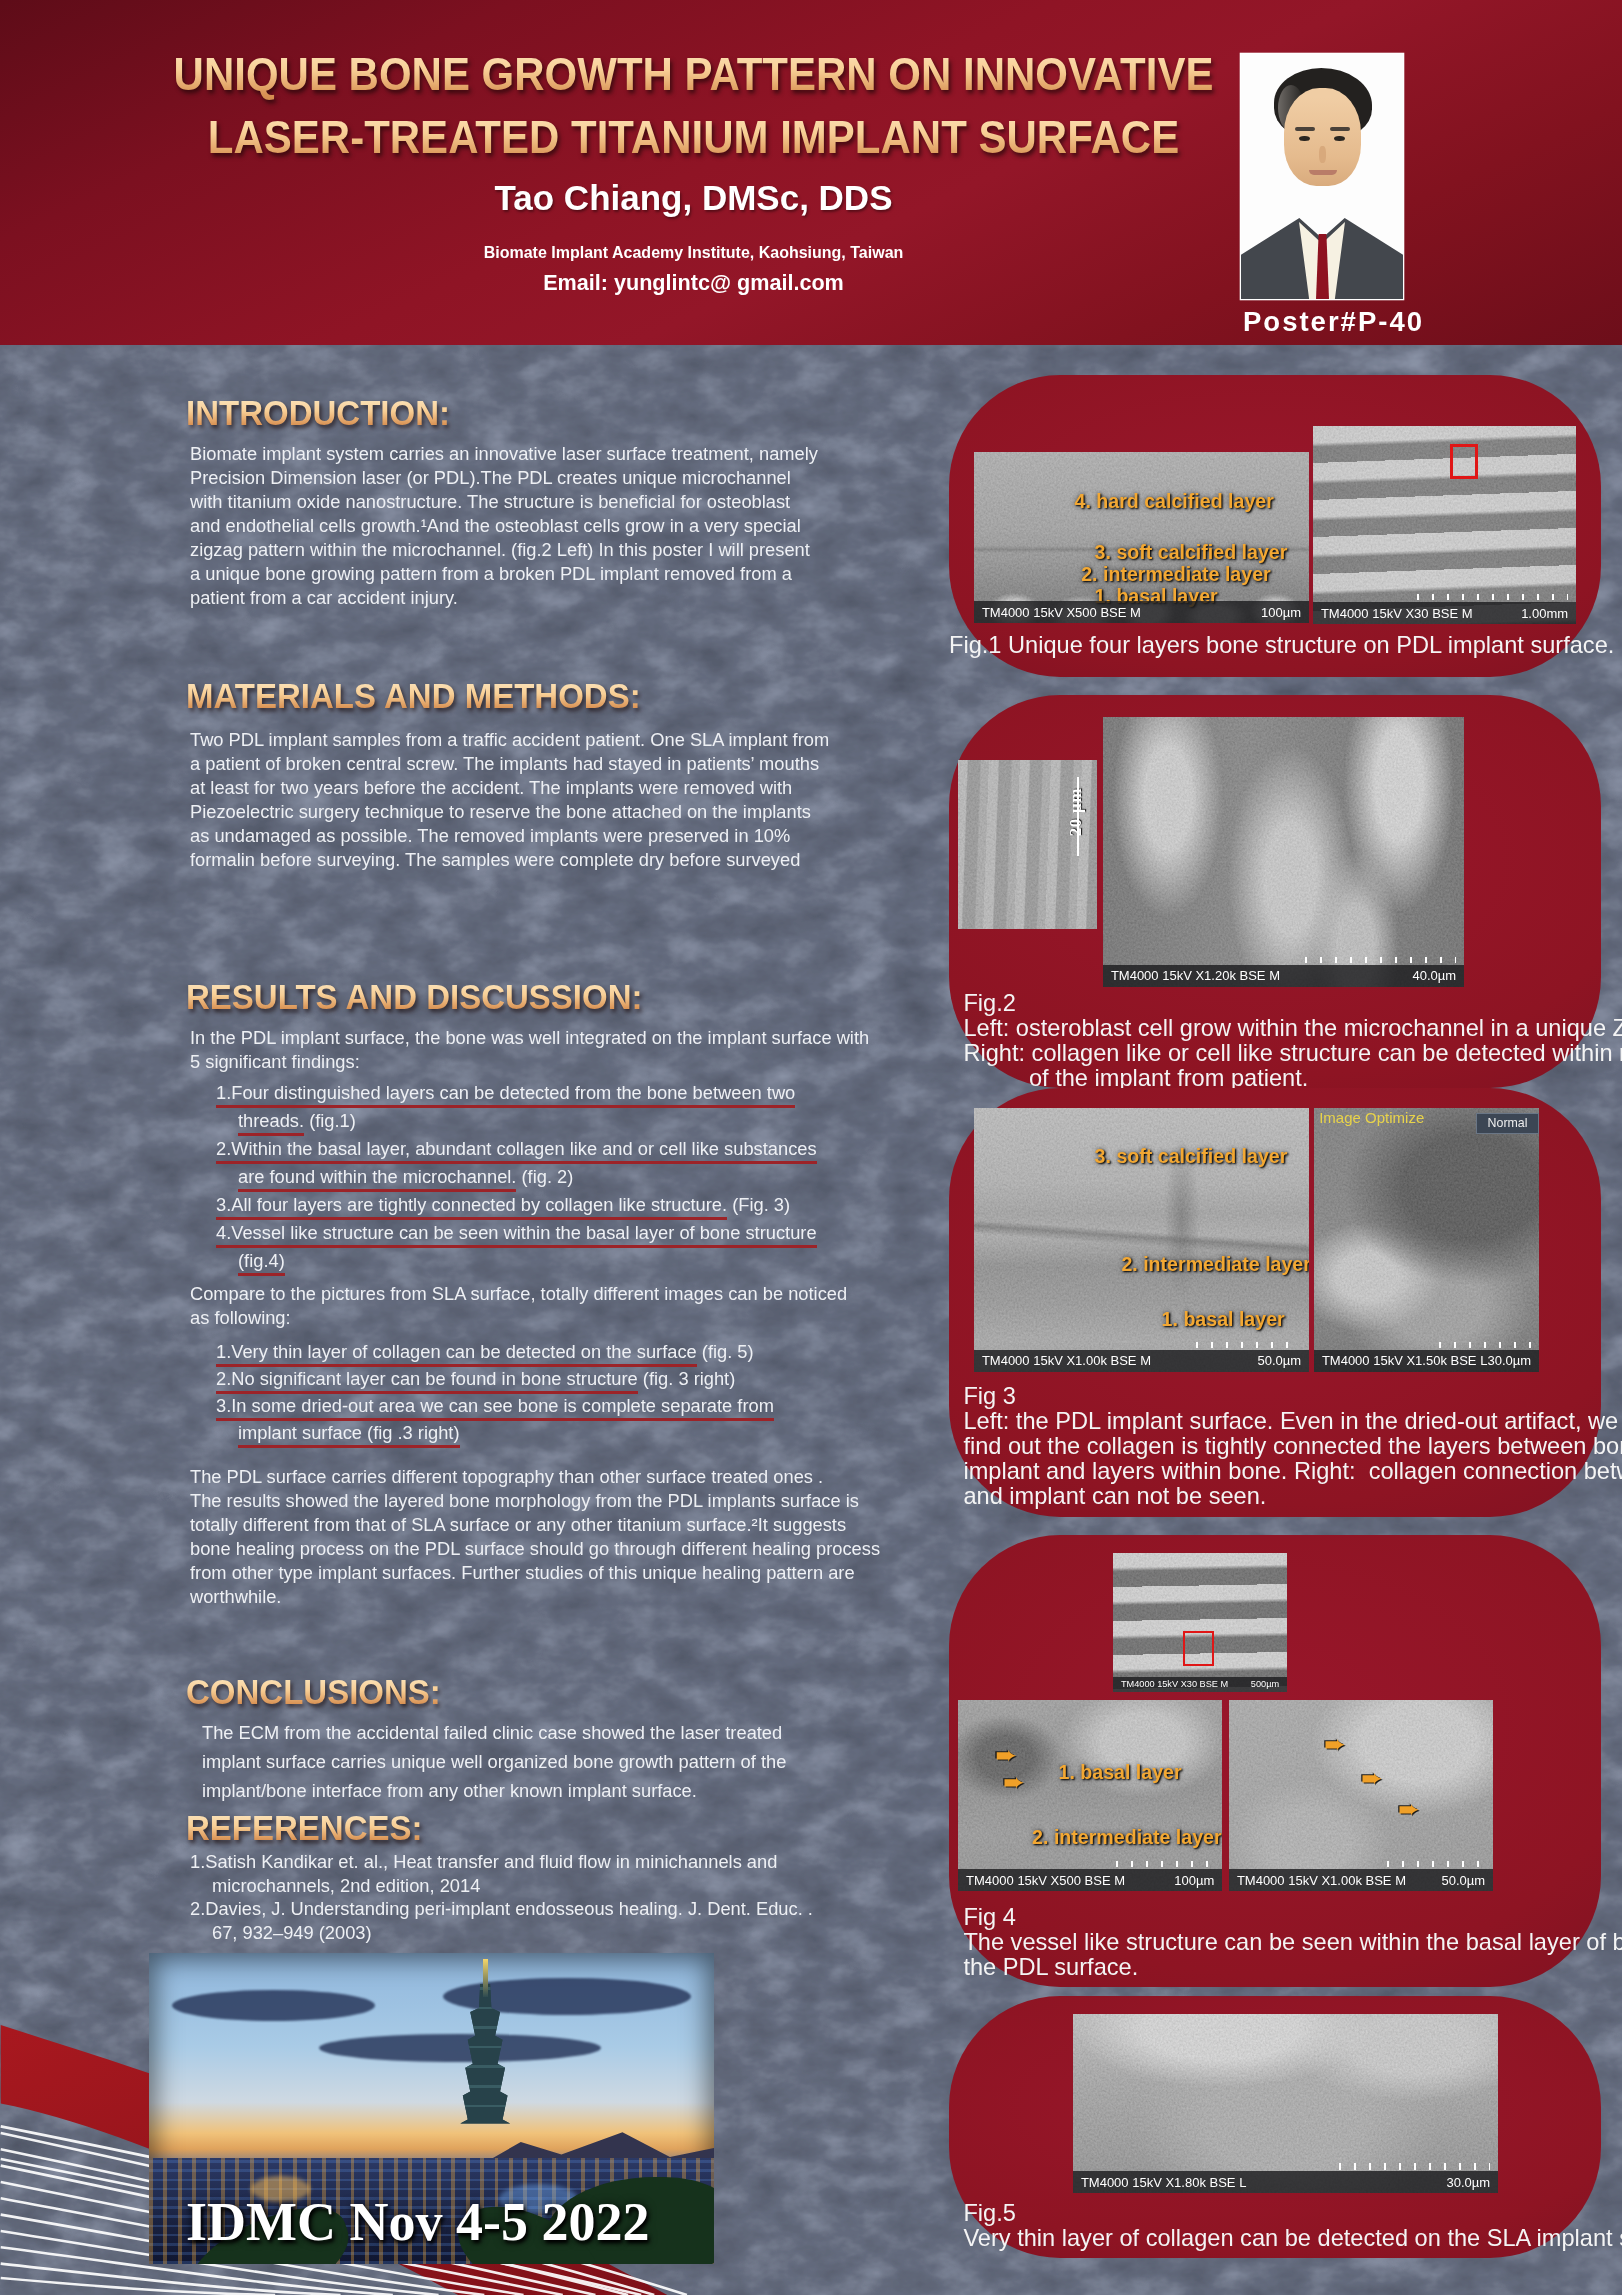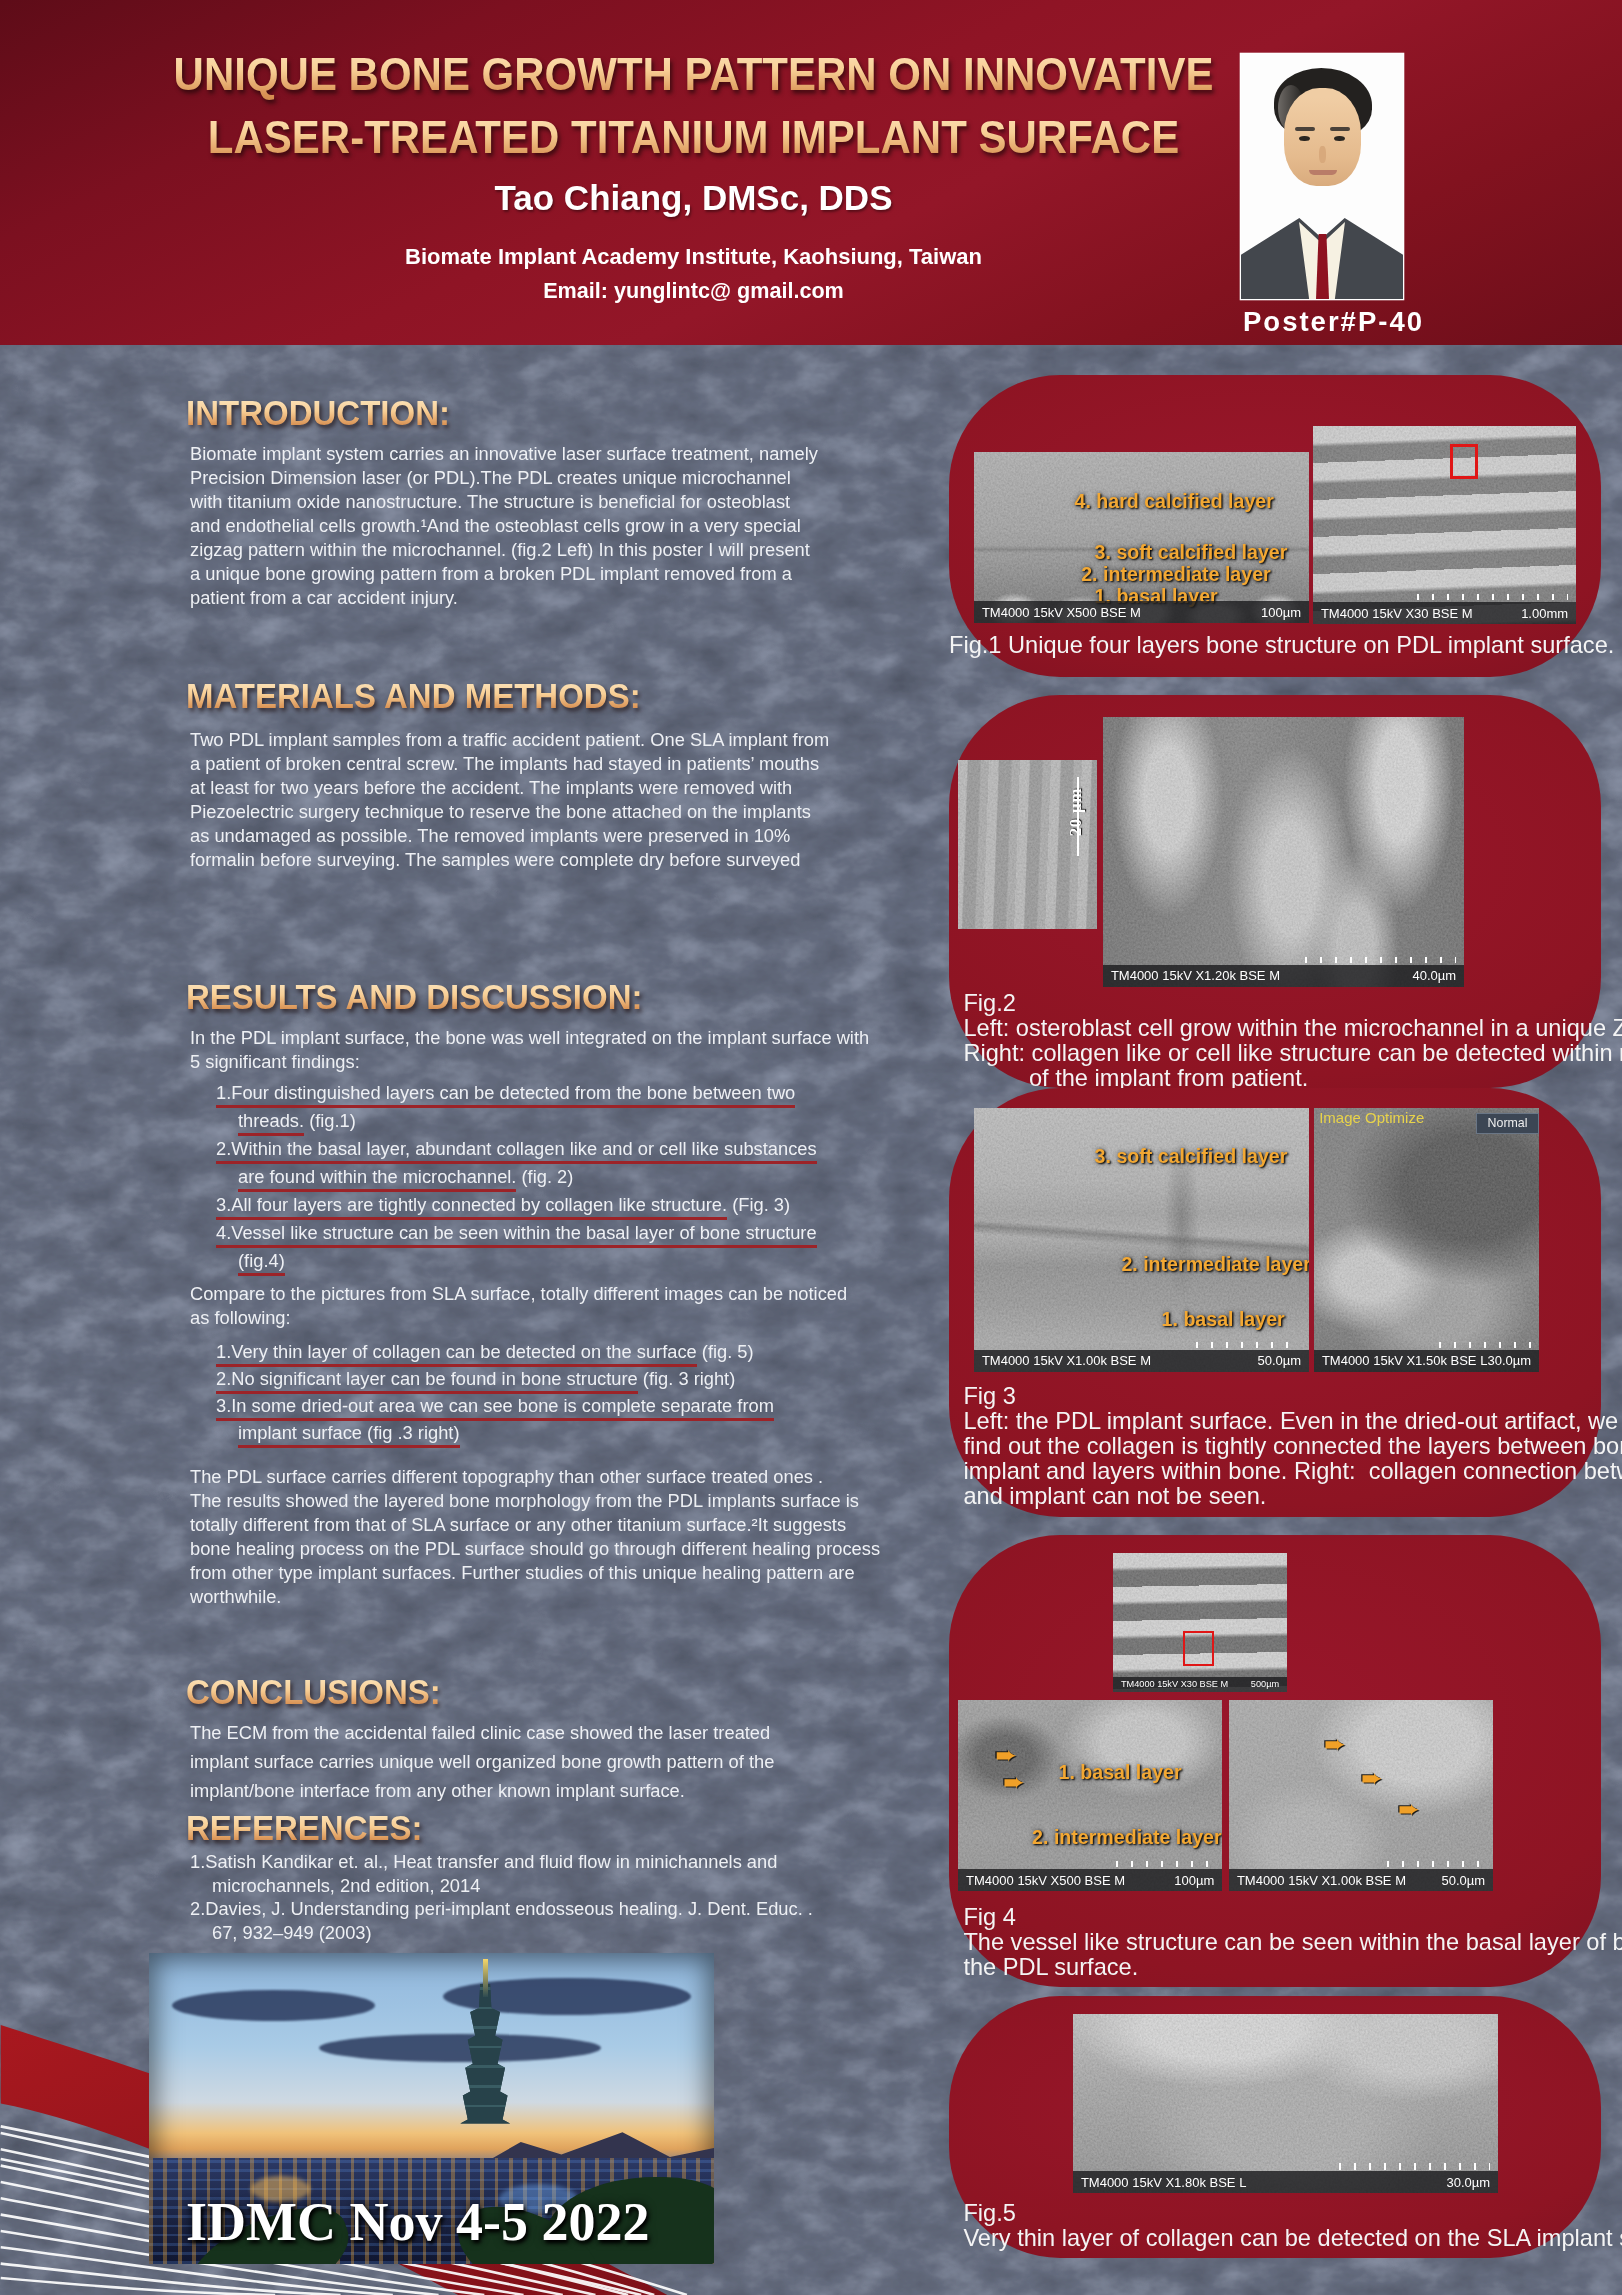--- a/index.html
+++ b/index.html
@@ -10,21 +10,21 @@
   #header{position:absolute;left:0;top:0;width:1623px;height:345px;
     background:linear-gradient(155deg,#5e0c18 0%,#7c1020 22%,#8f1425 45%,#931628 58%,#82121f 78%,#6d0e1a 100%);}
   #titles{position:absolute;left:26px;top:0;width:1335px;text-align:center;}
   .goldtxt{font-weight:bold;
     background:linear-gradient(180deg,#fdeccb 0%,#f8cf96 45%,#d99254 80%,#c97f41 100%);
     -webkit-background-clip:text;background-clip:text;color:transparent;
     filter:drop-shadow(2.6px 3.3px 2px rgba(20,5,5,.65));}
   .title-line{font-size:42px;letter-spacing:0px;line-height:63px;transform:scaleY(1.12);transform-origin:top;}
   #title1{margin-top:38px;}
   #author{margin-top:14.4px;font-size:35px;font-weight:bold;color:#ffffff;text-shadow:1.3px 2px 2.6px rgba(0,0,0,.4);}
-  #affil{margin-top:26px;font-size:22px;font-weight:bold;color:#ffffff;}
+  #affil{margin-top:26px;font-size:16px;font-weight:bold;color:#ffffff;}
   #email{margin-top:7.9px;font-size:21.6px;font-weight:bold;color:#ffffff;}
 
   
   #photo{position:absolute;left:1241px;top:54px;width:162px;height:245px;background:#fdfdfd;
          box-shadow:0 0 0 1.3px #fff;overflow:hidden;}
   #photo .hair{position:absolute;left:33px;top:14.4px;width:98px;height:72px;background:#23211f;
          border-radius:52% 56% 46% 48%;}
   #photo .hair:before{content:"";position:absolute;left:3.9px;top:17px;width:26px;height:46px;
          background:linear-gradient(90deg,#6e6a66,transparent);border-radius:50%;}
   #photo .face{position:absolute;left:43px;top:34px;width:77px;height:98px;
@@ -48,21 +48,21 @@
   
   .shead{position:absolute;left:186px;font-size:33px;transform:scaleY(1.05);}
   .para{position:absolute;left:190px;color:#eef0f4;font-size:18.3px;}
   .tline{white-space:pre;}
   .para .tline{line-height:24px;}
   .list .tline{line-height:28px;}
   .list2 .tline{line-height:27px;}
   .refs .tline{line-height:23.6px;}
   .ind{padding-left:22px;}
   .ul{border-bottom:3.3px solid #9c2328;padding-bottom:2px;}
-  .concl .tline{line-height:29px;}
+  .concl .tline{line-height:29px;margin-left:12px;}
 
   
   .panel{position:absolute;left:949px;width:652px;border-radius:111px;
     background:radial-gradient(120% 115% at 48% 42%,#99162b 0%,#8e1423 48%,#7a1020 78%,#670d1a 100%);}
   .fcap{position:absolute;color:#f4f4f4;font-size:23.6px;white-space:pre;}
   .fcap .tline{line-height:25px;}
 
   
   .sem{position:absolute;overflow:hidden;background:#8a8a8a;}
   .sem svg.noi{position:absolute;left:0;top:0;opacity:.5;}

